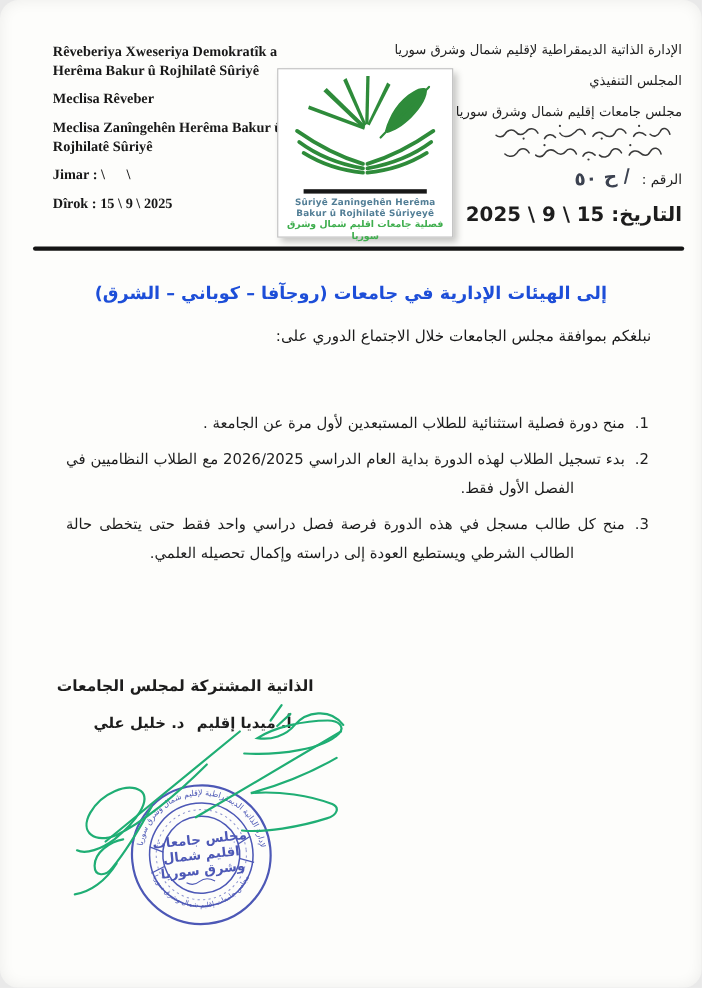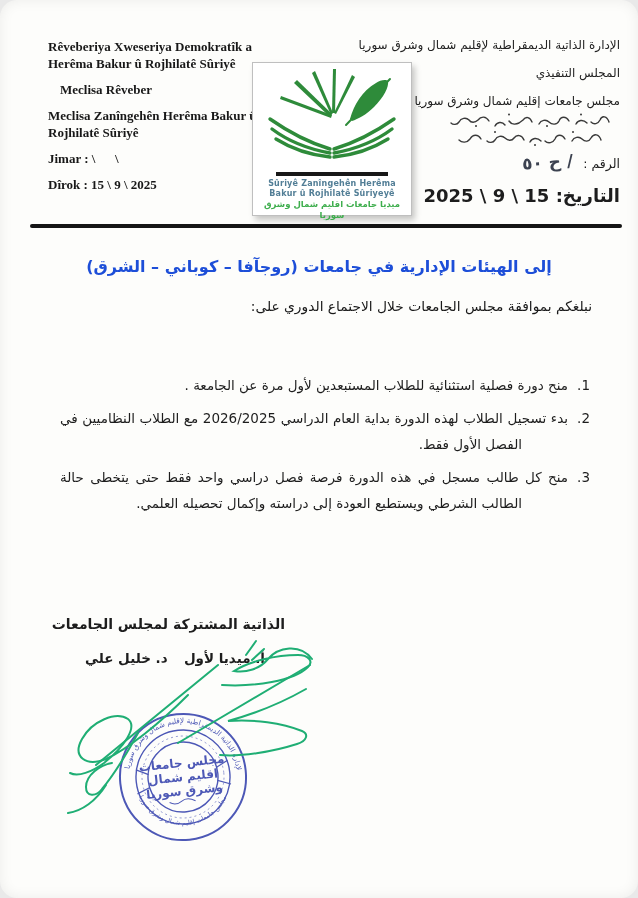--- a/index.html
+++ b/index.html
@@ -9,21 +9,21 @@
     box-shadow:inset 0 0 14px rgba(0,0,0,0.07);
     border-radius:17px;
   }
   
   .hdr-left{
     position:absolute;left:48px;top:38px;width:222px;
     font-family:"Liberation Serif",serif;font-weight:bold;font-size:13px;
     line-height:17px;color:#181818;
   }
   .hdr-left p{margin:0 0 9px 0;}
-  .hdr-left p.sp{margin-top:2px;margin-left:12px;}
+  .hdr-left p.sp{margin-top:2px;}
   
   .hdr-right{
     position:absolute;right:18px;top:38px;width:240px;direction:rtl;
     text-align:right;font-size:12px;color:#222;
   }
   .hdr-right .line{white-space:nowrap;margin:0 0 14px 0;}
   .syriac{position:absolute;right:24px;top:112px;}
   .num-line{position:absolute;right:18px;top:152px;direction:rtl;font-size:12.5px;white-space:nowrap;}
   .num-hand{
     display:inline-block;font-size:17px;color:#3c4250;transform:rotate(-4deg);
@@ -128,21 +128,21 @@
         <path d="M68,86 C46,82 26,74 10,62"></path>
         <path d="M68,90 C48,88 30,82 14,72"></path>
         <path d="M72,82 C92,76 112,66 132,52"></path>
         <path d="M72,86 C94,82 114,74 130,62"></path>
         <path d="M72,90 C92,88 110,82 126,72"></path>
       </g>
     </svg>
     <div class="logo-bar"></div>
     <div class="logo-line">Sûriyê Zanîngehên Herêma</div>
     <div class="logo-line">Bakur û Rojhilatê Sûriyeyê</div>
-    <div class="logo-line-ar">ميديا جامعات اقليم شمال وشرق سوريا</div>
+    <div class="logo-line-ar">فصلية جامعات اقليم شمال وشرق سوريا</div>
   </div>
 
   <div class="rule"></div>
 
   <div class="subject">إلى الهيئات الإدارية في جامعات (روجآفا – كوباني – الشرق)</div>
   <div class="intro">نبلغكم بموافقة مجلس الجامعات خلال الاجتماع الدوري على:</div>
 
   <div class="list">
     <div class="li">
       <span class="li-marker">1.</span>
@@ -153,21 +153,21 @@
       <div class="li-text">بدء تسجيل الطلاب لهذه الدورة بداية العام الدراسي 2026/2025 مع الطلاب النظاميين في الفصل الأول فقط.</div>
     </div>
     <div class="li">
       <span class="li-marker">3.</span>
       <div class="li-text">منح كل طالب مسجل في هذه الدورة فرصة فصل دراسي واحد فقط حتى يتخطى حالة الطالب الشرطي ويستطيع العودة إلى دراسته وإكمال تحصيله العلمي.</div>
     </div>
   </div>
 
   <div class="sig-title">الذاتية المشتركة لمجلس الجامعات</div>
   <div class="sig-names">
-    <span>أ. ميديا لأول</span>
+    <span>أ. ميديا إقليم</span>
     <span>د. خليل علي</span>
   </div>
 
   <svg class="stamp" viewBox="0 0 136 136">
     <defs>
       <path id="arcTop" d="M14,68 A54,54 0 1 1 122,68" fill="none"></path>
       <path id="arcBot" d="M20,68 A48,48 0 0 0 116,68" fill="none"></path>
     </defs>
     <g stroke="#3542ad" fill="none">
       <circle cx="68" cy="68" r="63" stroke-width="2"></circle>

